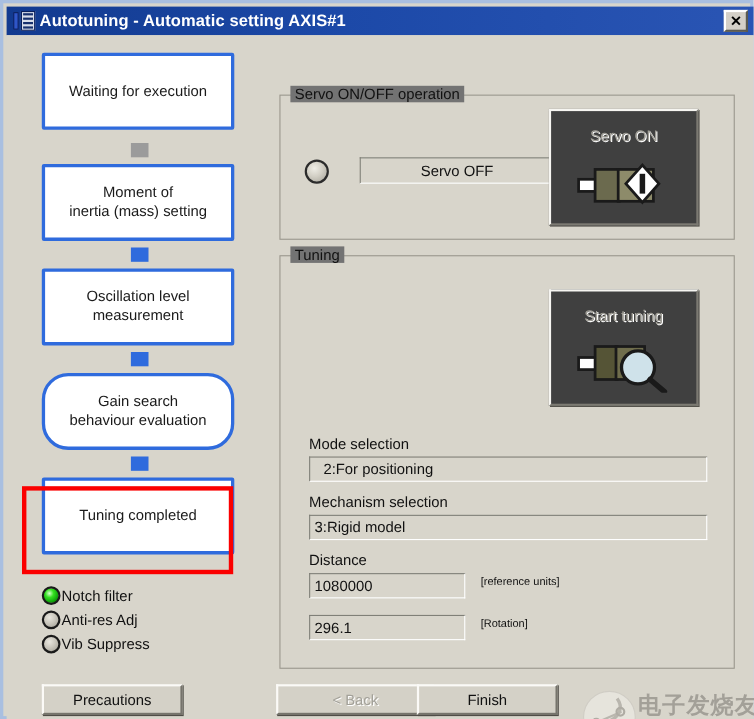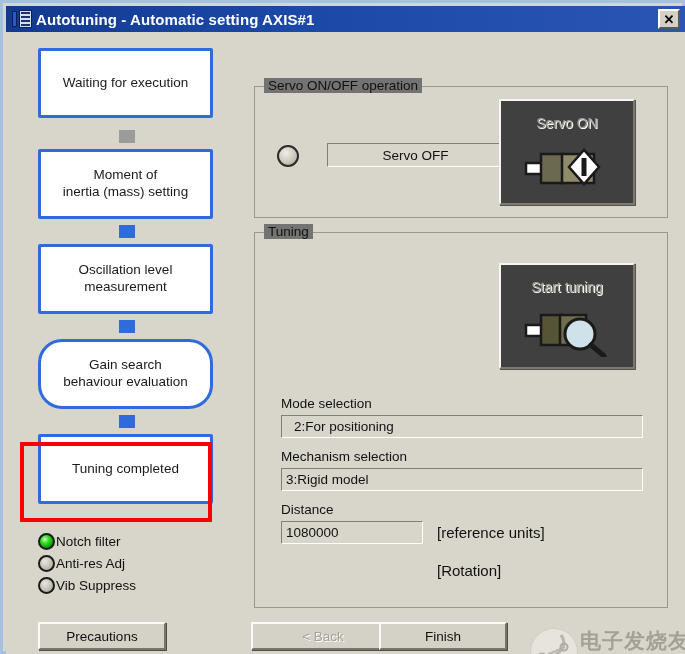--- a/index.html
+++ b/index.html
@@ -228,21 +228,21 @@
     font-size: 13.5px;
     color: #111;
     white-space: nowrap;
   }
   .field-input {
     position: absolute;
     height: 23px;
   }
   .unit-label {
     position: absolute;
-    font-size: 15px;
+    font-size: 10px;
     color: #111;
     white-space: nowrap;
   }
 
   
   .push-button {
     position: absolute;
     height: 28px;
     background: #d4d1c7;
     border-top: 2px solid #fbfaf7;
@@ -401,20 +401,21 @@
       <span class="field-label" style="left:26px; top:163px;">Mode selection</span>
       <div class="sunken-field field-input" style="left:26px; top:182px; width:362px;padding-left:12px;">2:For positioning</div>
 
       <span class="field-label" style="left:26px; top:216px;">Mechanism selection</span>
       <div class="sunken-field field-input" style="left:26px; top:235px; width:362px;">3:Rigid model</div>
 
       <span class="field-label" style="left:26px; top:269px;">Distance</span>
       <div class="sunken-field field-input" style="left:26px; top:288px; width:142px;">1080000</div>
       <span class="unit-label" style="left:182px; top:291px;">[reference units]</span>
 
+      <div class="sunken-field field-input" style="left:26px; top:326px; width:142px;">296.1</div>
       <span class="unit-label" style="left:182px; top:329px;">[Rotation]</span>
     </div>
 
     <div class="push-button" id="btn-precautions">Precautions</div>
     <div class="push-button disabled" id="btn-back">&lt; Back</div>
     <div class="push-button" id="btn-finish">Finish</div>
 
     <div id="watermark">
       <div class="wm-circle">
         <svg width="48" height="48" viewBox="0 0 48 48">

